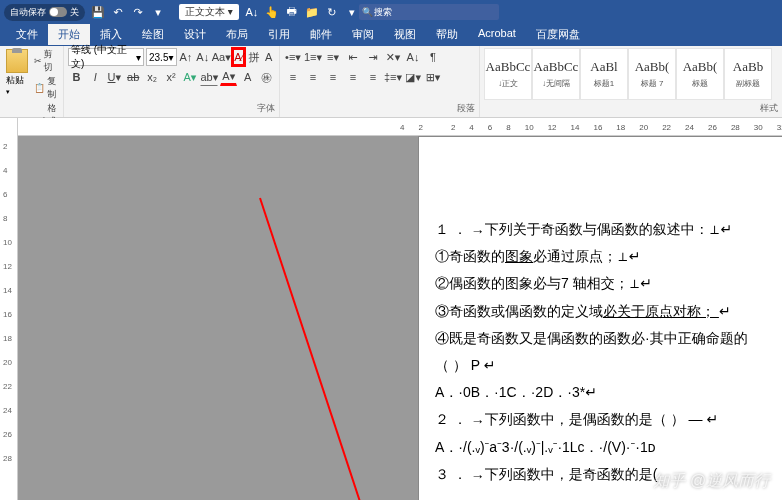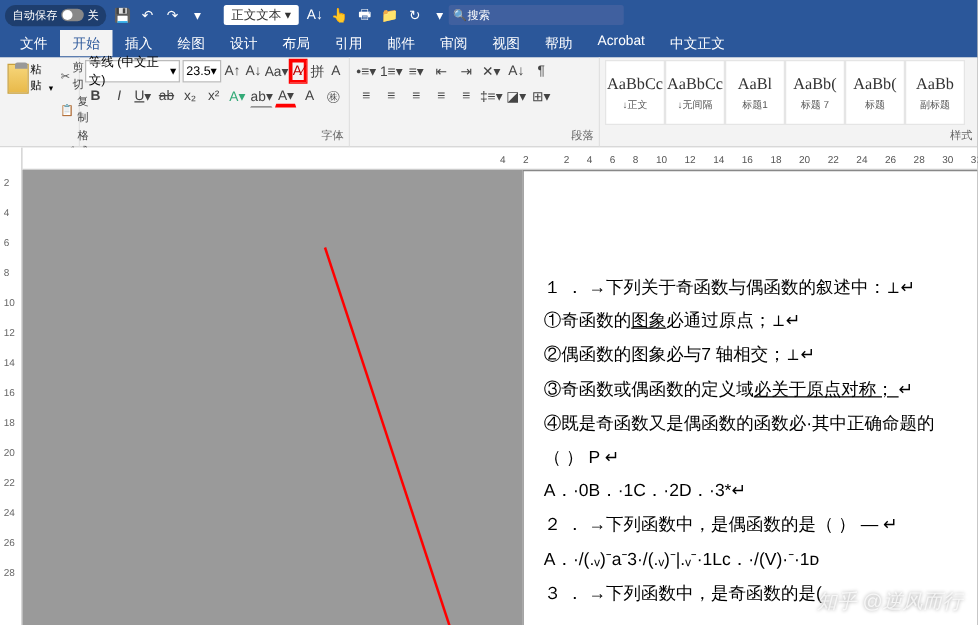--- a/index.html
+++ b/index.html
@@ -15,21 +15,21 @@
 .search{width:140px;height:16px;background:#40609f;border-radius:2px;margin-right:40px;display:flex;align-items:center;padding:0 4px;font-size:9px}
 .tabs{height:22px;background:#2b579a;display:flex;align-items:flex-start;color:#fff;font-size:11px;padding-left:6px}
 .tab{padding:3px 10px;cursor:pointer}
 .tab.on{background:#f3f3f3;color:#2b579a;font-weight:normal}
 .ribbon{height:72px;background:#f3f3f3;border-bottom:1px solid #d0d0d0;display:flex}
 .grp{border-right:1px solid #e1e1e1;display:flex;flex-direction:column;justify-content:space-between;padding:2px 4px}
 .grp-lbl{font-size:9px;color:#666;text-align:right;margin-top:auto}
 .grp-body{display:flex;gap:2px;align-items:flex-start;flex:1}
 .clip{width:64px}
 .clip .grp-body{flex-direction:row}
-.paste-big{display:flex;flex-direction:row;align-items:flex-end;font-size:9px;gap:1px;padding:1px 2px}
+.paste-big{display:flex;flex-direction:column;align-items:flex-start;font-size:9px;gap:1px;padding:1px 2px}
 .paste-ico{width:22px;height:24px;background:linear-gradient(#f7d67a,#e8b94a);border:1px solid #c9a03a;position:relative}
 .paste-ico::after{content:'';position:absolute;top:-2px;left:5px;width:10px;height:5px;background:#999;border-radius:2px 2px 0 0}
 .clip-side{display:flex;flex-direction:column;gap:1px;font-size:9px;color:#444}
 .clip-side div{display:flex;align-items:center;gap:2px;padding:0 2px}
 .font{width:216px}
 .font-row{display:flex;gap:2px;align-items:center;margin-bottom:2px}
 .font-sel{height:18px;border:1px solid #bbb;background:#fff;font-size:10px;padding:0 2px;display:flex;align-items:center;justify-content:space-between}
 .btn{width:18px;height:18px;border:1px solid transparent;display:flex;align-items:center;justify-content:center;font-size:11px;color:#444;cursor:pointer}
 .btn.hl{border:2px solid #ff0000;outline:1px solid #ff0000}
 .para{width:200px}
@@ -84,21 +84,21 @@
     <div class="tab">插入</div>
     <div class="tab">绘图</div>
     <div class="tab">设计</div>
     <div class="tab">布局</div>
     <div class="tab">引用</div>
     <div class="tab">邮件</div>
     <div class="tab">审阅</div>
     <div class="tab">视图</div>
     <div class="tab">帮助</div>
     <div class="tab">Acrobat</div>
-    <div class="tab">中文正文</div>
+    <div class="tab">百度网盘</div>
   </div>
 
 <div class="ribbon">
   <div class="grp clip">
     <div class="grp-body">
       <div class="paste-big">
         <div class="paste-ico"></div>
         <span>粘贴</span>
           <span style="font-size:7px">▾</span>
       </div>

